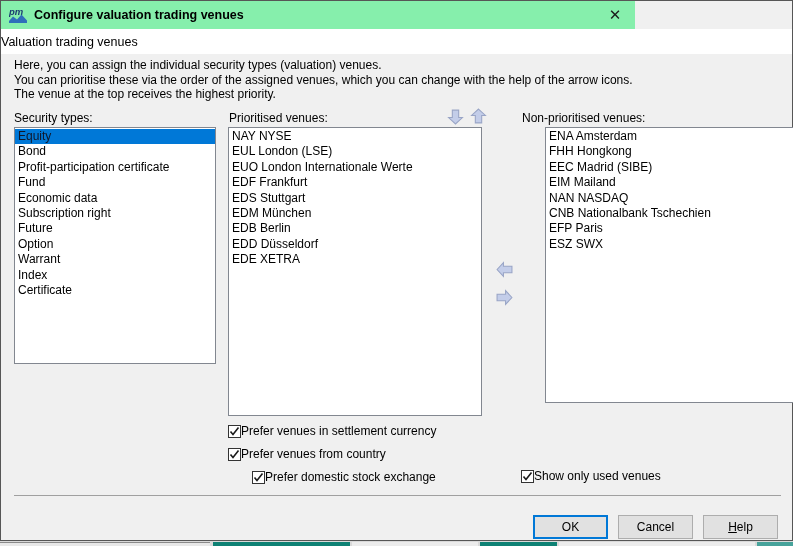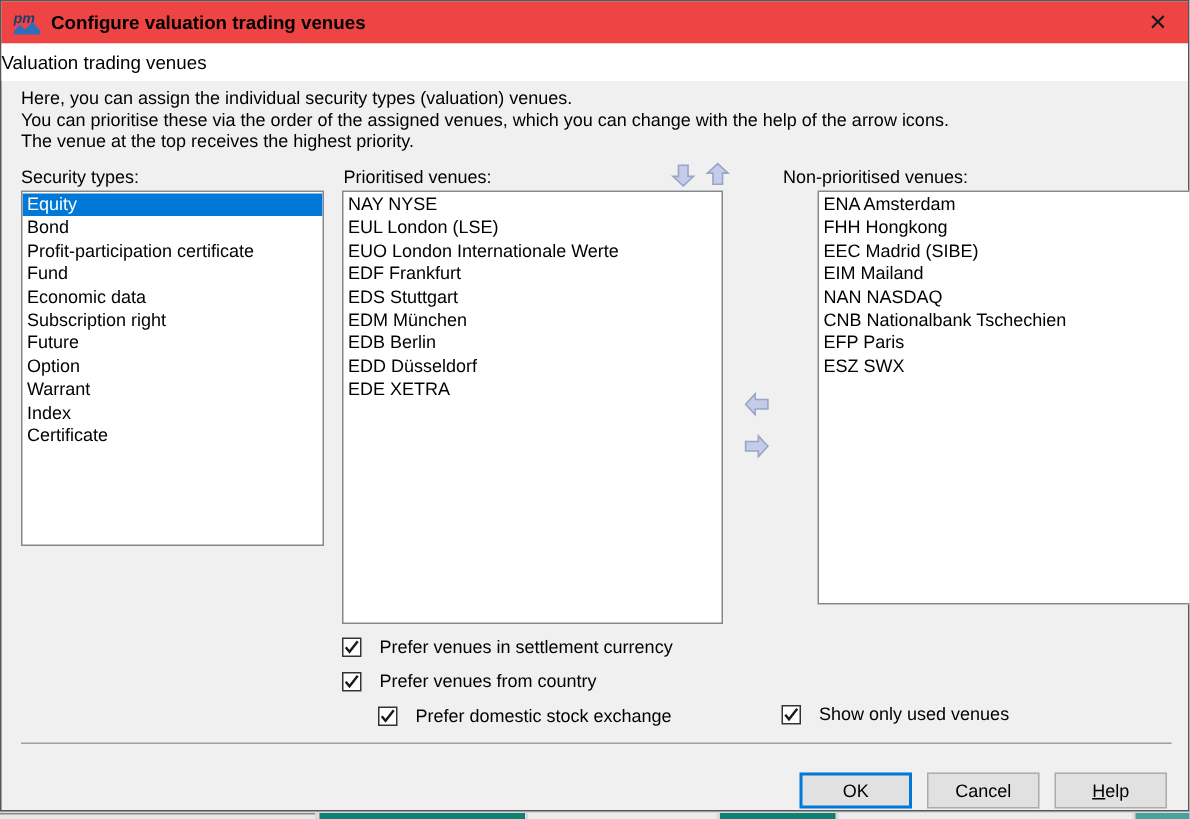--- a/index.html
+++ b/index.html
@@ -20,22 +20,22 @@
   .bg-strip { position: absolute; left: 0; top: 541px; width: 793px; height: 5px; background: #d9d9d9; }
   .bg-strip .seg { position: absolute; top: 1px; height: 4px; }
 
   .dialog {
     position: absolute; left: 0; top: 0;
     width: 793px; height: 541px;
     background: #f0f0f0;
     border: 1px solid #565656;
   }
   .titlebar {
-    position: absolute; left: 0; top: 0; width: 791px; height: 28px;
-    background: #ef4444;
+    position: absolute; left: 0; top: 0; width: 634px; height: 28px;
+    background: #86efac;
     display: flex; align-items: center;
   }
   .app-icon { width: 18px; height: 17px; margin-left: 8px; flex: 0 0 auto; }
   .title-text { margin-left: 7px; font-weight: bold; font-size: 12.5px; }
   .close-btn {
     position: absolute; right: 8px; top: 4px; width: 24px; height: 20px;
     display: flex; align-items: center; justify-content: center;
     font-size: 15px; color: #1a1a1a; cursor: pointer;
   }
   .subheader {
@@ -56,38 +56,38 @@
     position: absolute;
     background: #ffffff;
     border: 1px solid #828790;
     overflow: hidden;
     padding-top: 1px;
   }
   .list-sec { left: 13px;  top: 126px; width: 202px; height: 237px; }
   .list-pri { left: 227px; top: 126px; width: 254px; height: 289px; }
   .list-non { left: 520px; top: 126px; width: 260px; height: 276px; margin-left: 24px; }
   .list-item { height: 15.4px; line-height: 15.4px; padding-left: 3px; white-space: nowrap; cursor: default; }
-  .list-item.selected { background: #0078d7; color: #ffffff; }
+  .list-item.selected { background: #0078d7; color: #0f172a; }
 
   .arrow-btn { position: absolute; width: 17px; height: 17px; cursor: pointer; }
   .arr-down  { left: 446px; top: 107px; }
   .arr-up    { left: 469px; top: 107px; }
   .arr-left  { left: 495px; top: 260px; }
   .arr-right { left: 495px; top: 288px; }
 
   .checkrow { position: absolute; display: flex; align-items: center; cursor: pointer; }
   .cr1 { left: 227px; top: 423px; }
   .cr2 { left: 227px; top: 446px; }
   .cr3 { left: 227px; top: 469px; padding-left: 24px; }
   .cr4 { left: 520px; top: 468px; }
   .checkbox {
     width: 13px; height: 13px; background: #fff; border: 1px solid #333;
     display: flex; align-items: center; justify-content: center; flex: 0 0 auto;
   }
-  .checkrow .cb-label { margin-left: 12px; font-size: 12px; }
+  .checkrow .cb-label { margin-left: 0; font-size: 12px; }
 
   .separator { position: absolute; left: 13px; top: 494px; width: 767px; height: 1px; background: #a0a0a0; }
 
   .btn {
     position: absolute; top: 514px; width: 75px; height: 24px;
     background: #e1e1e1; border: 1px solid #adadad;
     display: flex; align-items: center; justify-content: center;
     font-size: 12px; cursor: pointer;
   }
   .btn-ok     { left: 532px; border: 2px solid #0078d7; }

